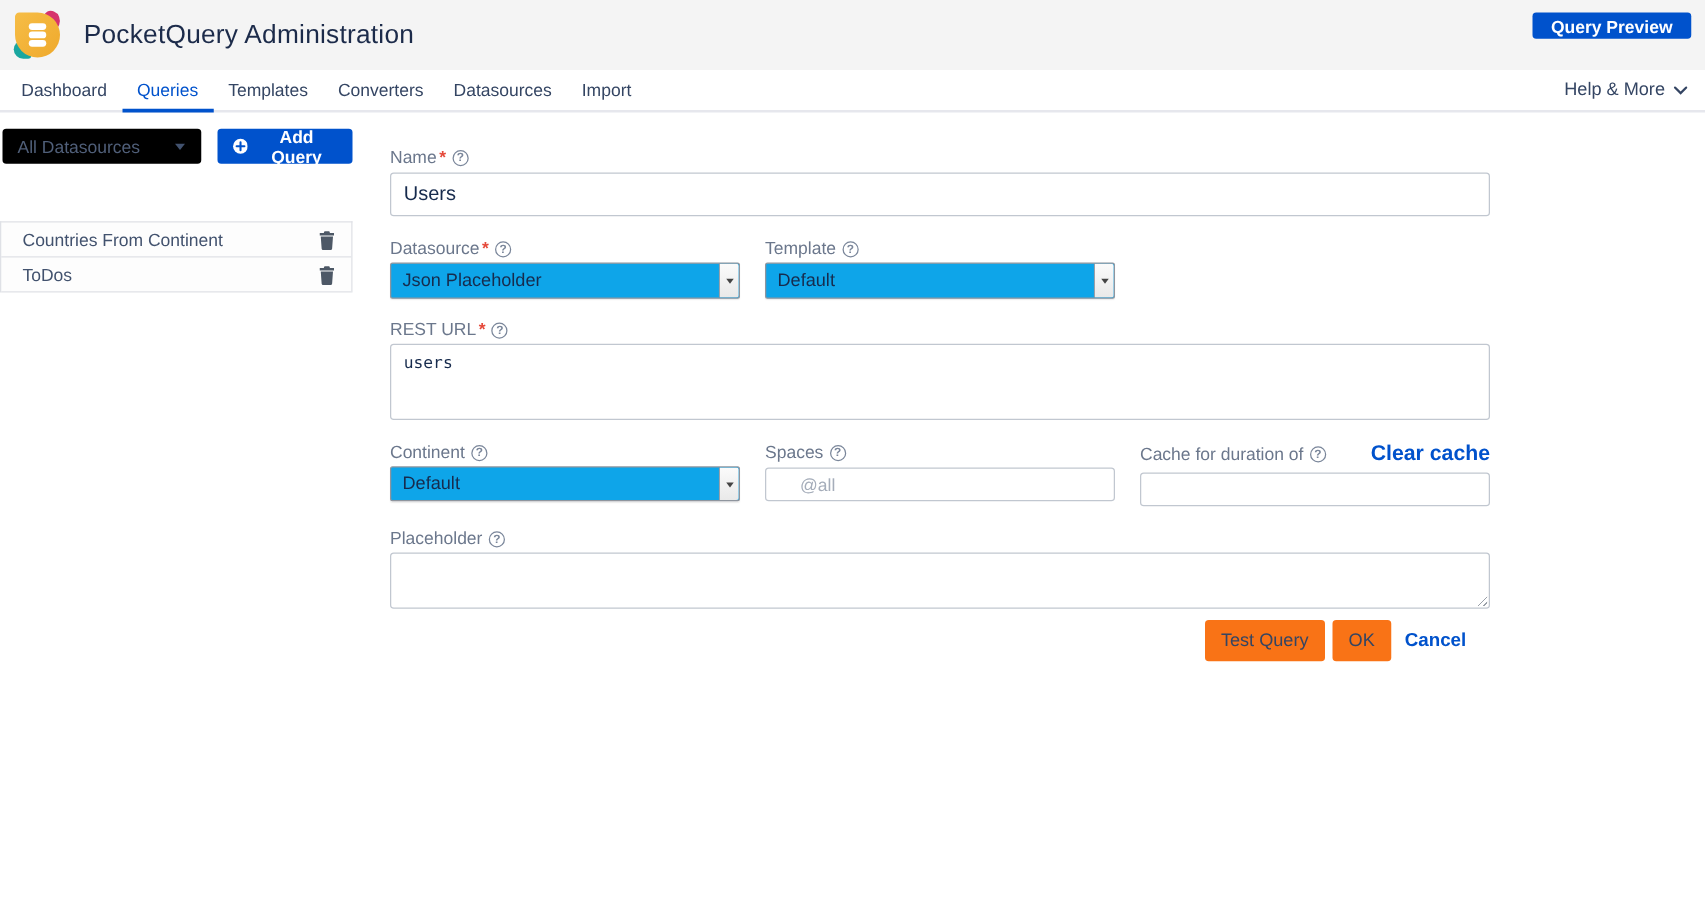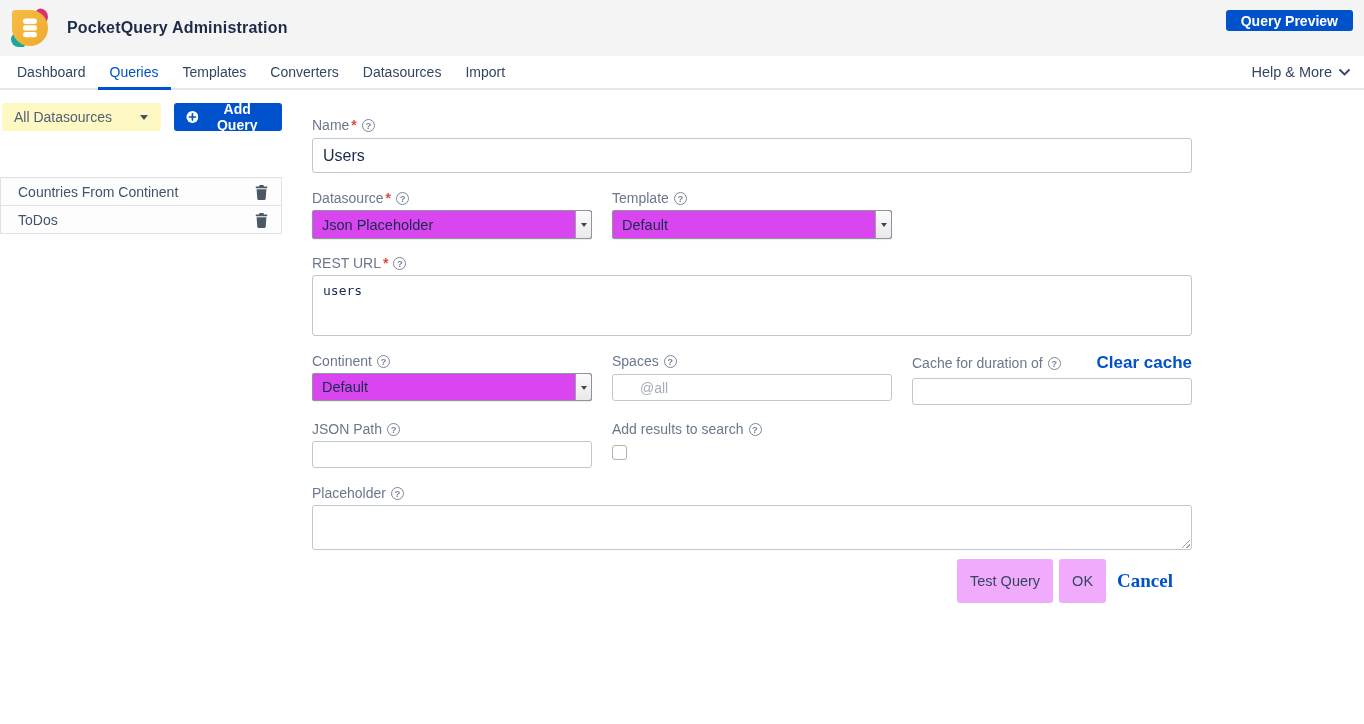--- a/index.html
+++ b/index.html
@@ -8,38 +8,38 @@
 
   
   .header { position:relative; height:56px; background:#f4f4f4; display:flex; align-items:center; }
   .logo { position:relative; width:38px; height:38px; margin-left:11px; flex:0 0 auto; }
   .logo .accent-pink { position:absolute; right:1px; top:0; width:14px; height:16px;
         background:#d6336c; border-radius:40% 60% 50% 50%; transform:rotate(20deg); }
   .logo .accent-teal { position:absolute; left:0; bottom:0; width:14px; height:14px;
         background:#1aa7a0; border-radius:50% 50% 20% 60%; }
   .logo .blob { position:absolute; inset:1px; background:linear-gradient(135deg,#f6bd46,#efa92c);
         border-radius:10% 52% 52% 52%; display:flex; align-items:center; justify-content:center; }
-  .app-title { font-size:16px; font-weight:700; color:#1c2b4a; margin-left:18px; letter-spacing:.2px; }
+  .app-title { font-size:21px; font-weight:400; color:#1c2b4a; margin-left:18px; letter-spacing:.2px; }
   .btn-primary { background:#0052cc; color:#fff; border:none; border-radius:3px;
         font-family:inherit; font-size:14px; font-weight:700; padding:0 15px; height:21px; cursor:pointer; }
   .header .btn-primary { position:absolute; right:11px; top:10px; }
 
   
   .nav { height:34px; background:#fff; border-bottom:2px solid #e6e7ed; display:flex;
          align-items:stretch; padding-left:5px; position:relative; }
   .nav-item { display:flex; align-items:center; padding:0 12px; font-size:14px; color:#344563;
          cursor:pointer; border-bottom:3px solid transparent; margin-bottom:-2px; }
   .nav-item.active { color:#0052cc; border-bottom-color:#0052cc; }
   .nav-right { position:absolute; right:14px; top:0; height:32px; display:flex; align-items:center;
          font-size:14.5px; color:#344563; cursor:pointer; gap:7px; }
 
   
   .sidebar { position:absolute; left:0; top:90px; width:282px; }
   .sidebar-controls { display:flex; margin:13px 0 9px 2px; gap:13px; }
-  .ds-filter { width:170px; height:28px; background:#fef9c3; border-radius:3px; display:flex;
+  .ds-filter { width:170px; height:28px; background:#000000; border-radius:3px; display:flex;
          align-items:center; padding:0 12px; font-size:14px; color:#505f79; cursor:pointer; position:relative; }
   .ds-filter .caret { position:absolute; right:13px; top:12px; border:4px solid transparent;
          border-top:5px solid #42526e; }
   .btn-add { display:flex; align-items:center; gap:6px; background:#0052cc; color:#fff; border:none;
          border-radius:3px; height:28px; padding:0 12px; font-family:inherit; font-size:14px;
          font-weight:700; cursor:pointer; }
   .query-list { border:1px solid #dfe1e6; border-bottom:none; background:#fdfdfd;margin-top:46px; }
   .query-row { display:flex; align-items:center; height:28px; border-bottom:1px solid #dfe1e6;
          padding:0 12px 0 17px; font-size:14px; color:#42526e; cursor:pointer; }
   .query-row .q-name { flex:1; }
@@ -56,21 +56,21 @@
          color:#172b4d; padding:0 10px; background:#fff; }
   .text-input::placeholder { color:#a5adba; }
   .name-input { height:35px; font-size:16px; margin-top:5px; }
   .small-input { height:27px; font-size:14px; }
   .row { display:flex; gap:20px; }
   .col { width:280px; }
   .label-row { display:flex; align-items:center; }
   .label-row .spacer { flex:1; }
   .link { color:#0052cc; font-size:17px; font-weight:700; text-decoration:none; cursor:pointer; }
 
-  .selectbox { height:29px; border:1px solid #8f959e; border-radius:2px; background:#d946ef; display:flex;
+  .selectbox { height:29px; border:1px solid #8f959e; border-radius:2px; background:#0ea5e9; display:flex;
          align-items:center; padding-left:9px; font-size:14.5px; color:#172b4d; cursor:pointer;
          position:relative; margin-top:4px; box-shadow:0 1px 1px rgba(0,0,0,.08); }
   .sel-arrow { position:absolute; right:0; top:0; bottom:0; width:16px; border-left:1px solid #9aa0a8;
          background:linear-gradient(#fbfbfb,#e9e9e9); border-radius:0 2px 2px 0; display:flex;
          align-items:center; justify-content:center; }
   .sel-arrow::after { content:""; border:3.5px solid transparent; border-top:4.5px solid #444;
          margin-top:4px; }
 
   textarea { width:100%; border:1px solid #c1c7d0; border-radius:3px; font-family:inherit;
          color:#172b4d; padding:7px 10px; resize:none; display:block; }
@@ -80,23 +80,23 @@
   .desc-ta { height:45px; font-size:14px; }
   .resize-grip { position:absolute; right:2px; bottom:2px; width:10px; height:10px; pointer-events:none;
          background:repeating-linear-gradient(-45deg, transparent 0 2px, #9aa0a8 2px 3px);
          clip-path:polygon(100% 0, 100% 100%, 0 100%); }
 
   .checkbox { width:15px; height:15px; border:1px solid #b9b1a9; border-radius:3px; background:#fff;
          margin-top:8px; cursor:pointer; }
 
   .btn-bar { display:flex; justify-content:flex-end; align-items:center; gap:6px; margin-top:9px;
          padding-right:19px; }
-  .btn-gray { background:#f0abfc; border:none; border-radius:3px; height:44px; padding:1px 13px;
+  .btn-gray { background:#f97316; border:none; border-radius:3px; height:33px; padding:1px 13px;
          font-family:inherit; font-size:14.5px; color:#344563; cursor:pointer; }
-  .btn-bar .link { font-size:19px; margin-left:5px;font-family:Liberation Serif, serif; }
+  .btn-bar .link { font-size:15px; margin-left:5px; }
 
   .mt17 { margin-top:17px; } .mt16 { margin-top:16px; }
 
   .chev { display:flex; }
 </style>
 </head>
 <body>
 
 <div class="header">
   <div class="logo">
@@ -227,34 +227,20 @@
         <span>Cache for duration of</span>
           <span class="help-icon">?</span>
         <span class="spacer"></span>
         <a class="link">Clear cache</a>
       </div>
       <input class="text-input small-input" style="margin-top: 5px;">
     </div>
   </div>
 
   
-  <div class="row mt16">
-    <div class="col">
-      <div class="f-label">
-        <span>JSON Path</span><span class="help-icon">?</span>
-      </div>
-      <input class="text-input small-input" style="margin-top: 4px;">
-    </div>
-    <div class="col">
-      <div class="f-label">
-        <span>Add results to search</span><span class="help-icon">?</span>
-      </div>
-      <div class="checkbox"></div>
-    </div>
-  </div>
 
   
   <div class="f-label mt17">
     <span>Placeholder</span><span class="help-icon">?</span>
   </div>
   <div class="desc-wrap">
     <textarea class="desc-ta" style=""></textarea>
     <div class="resize-grip"></div>
   </div>
 

